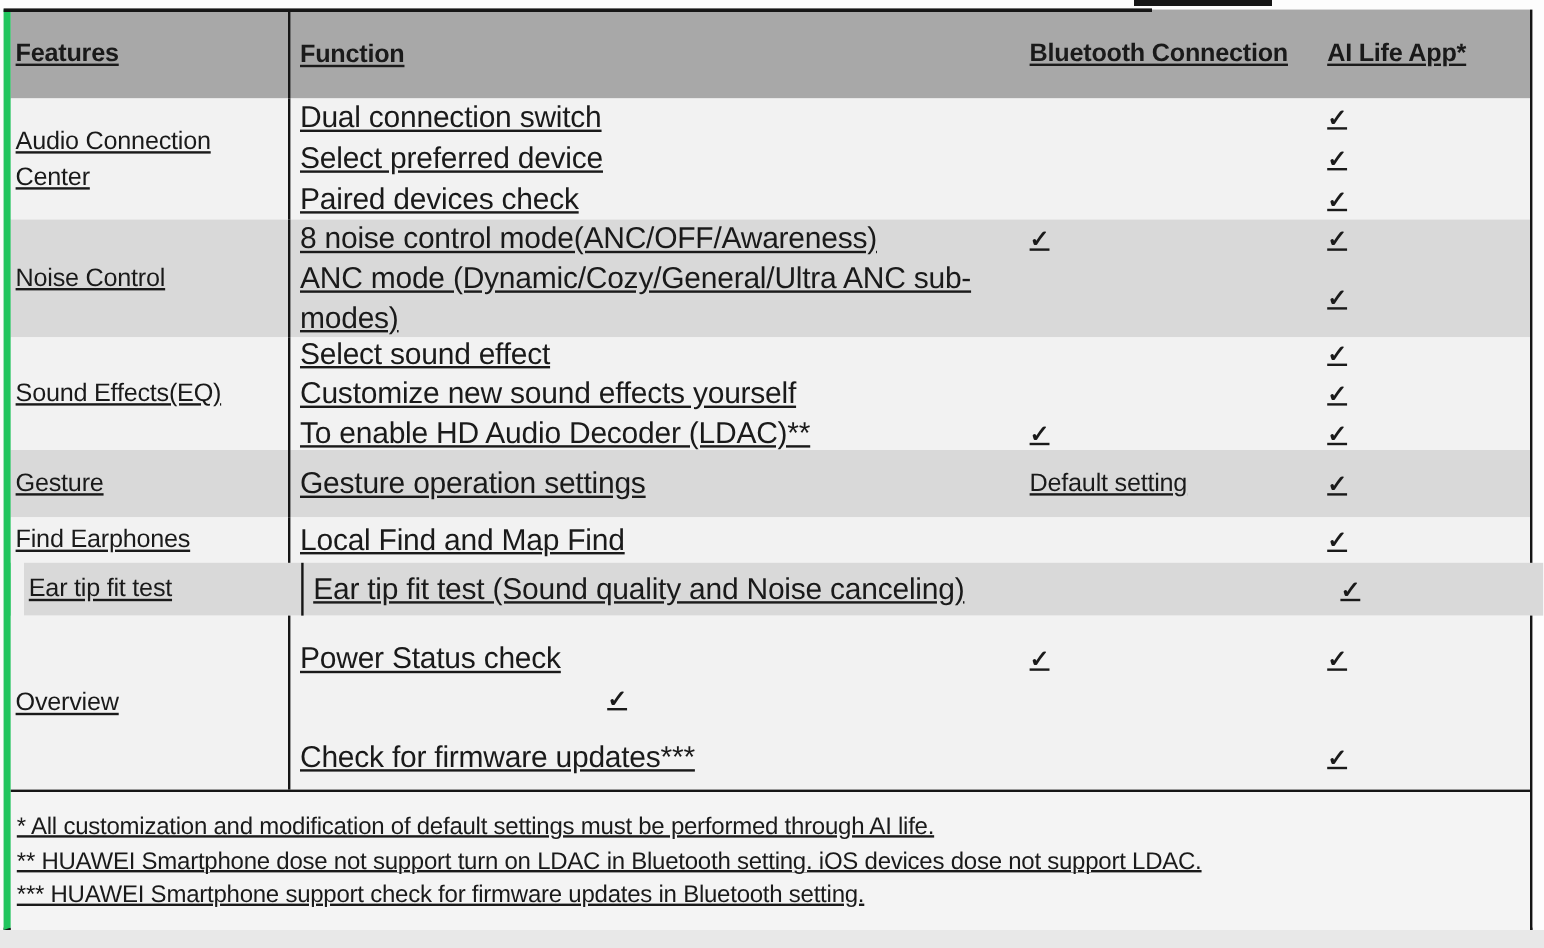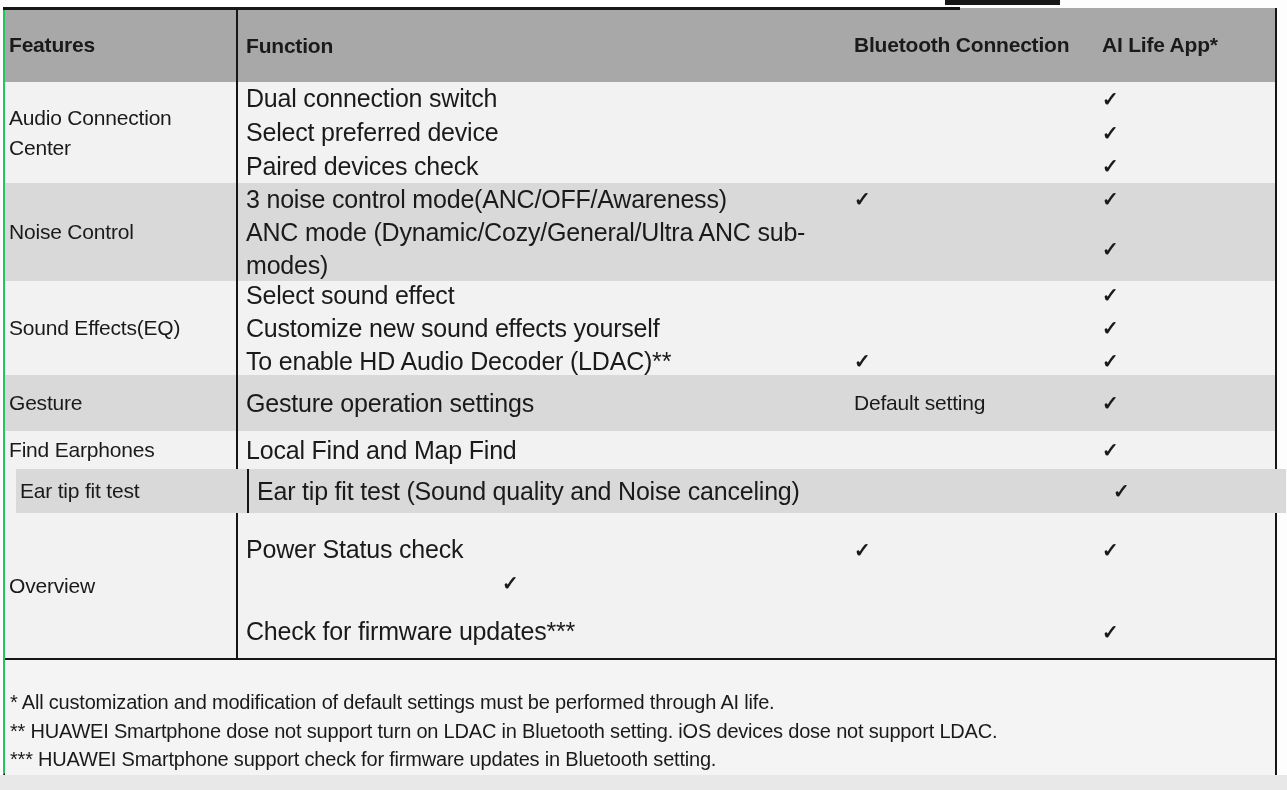--- a/index.html
+++ b/index.html
@@ -11,22 +11,23 @@
     letter-spacing:-0.2px;
   }
   .page { position:relative; width:1287px; height:790px; overflow:hidden; background:#fdfdfd; }
 
   
   .top-border-seg { position:absolute; left:3px; top:7px; width:957px; height:3px; background:#161616; z-index:6; }
   .top-artifact   { position:absolute; left:945px; top:0;  width:115px; height:5px; background:#161616; z-index:6; }
 
   .ftable {
     position:absolute; left:3px; top:8px; width:1274px; height:767px;
-    border-left:2px solid #22c55e; border-right:2px solid #161616; border-bottom:2px solid #161616;
+    border-left:6px solid #22c55e; border-right:2px solid #161616; border-bottom:2px solid #161616;
     background:#f2f2f2;
+    text-decoration:underline;
   }
 
   .trow { display:flex; width:100%; }
   .row-header   { height:74px;  background:#a8a8a8; }
   .row-light    { background:#f2f2f2; }
   .row-shaded   { background:#d9d9d9; }
   .h-acc { height:101px; } .h-nc { height:98px; } .h-se { height:94px; }
   .h-ge { height:56px;  } .h-fe { height:38px; } .h-et { height:44px;margin-left:11px; }
   .h-ov { height:145px; }
 
@@ -65,21 +66,21 @@
     font-size:21px;
   }
   .hlabel { font-weight:bold; font-size:21px; white-space:nowrap; }
   .mark { font-weight:bold; font-size:20px; }
   .plain { font-weight:normal; font-size:21px; white-space:nowrap; }
 
   .footnotes {
     border-top:2px solid #161616;
     height:128px;
     background:#f4f4f4;
-    padding:28px 6px 0 5px;
+    padding:15px 6px 0 5px;
   }
   .fnline { font-size:20px; line-height:28.5px; white-space:nowrap; }
 
   .bottom-strip { position:absolute; left:0; top:775px; width:1287px; height:15px; background:#e8e8e8; }
   .top-strip    { position:absolute; left:0; top:0; width:1287px; height:8px; background:#fdfdfd; }
 </style>
 </head>
 <body>
 
 <div class="page">
@@ -132,21 +133,21 @@
         </div>
       </div>
     </div>
 
     <div class="trow row-shaded h-nc">
       <div class="fcell">
         <span>Noise Control</span>
       </div>
       <div class="farea">
         <div class="fline fl-h33">
-          <div class="flabel">3 noise control mode(ANC/OFF/Awareness)</div>
+          <div class="flabel">8 noise control mode(ANC/OFF/Awareness)</div>
           <div class="btcell">
               <span class="mark">✓</span>
             </div>
           <div class="aicell">
               <span class="mark">✓</span>
             </div>
         </div>
         <div class="fline fl-grow1">
           <div class="flabel">ANC mode (Dynamic/Cozy/General/Ultra ANC sub-
 modes)</div>

